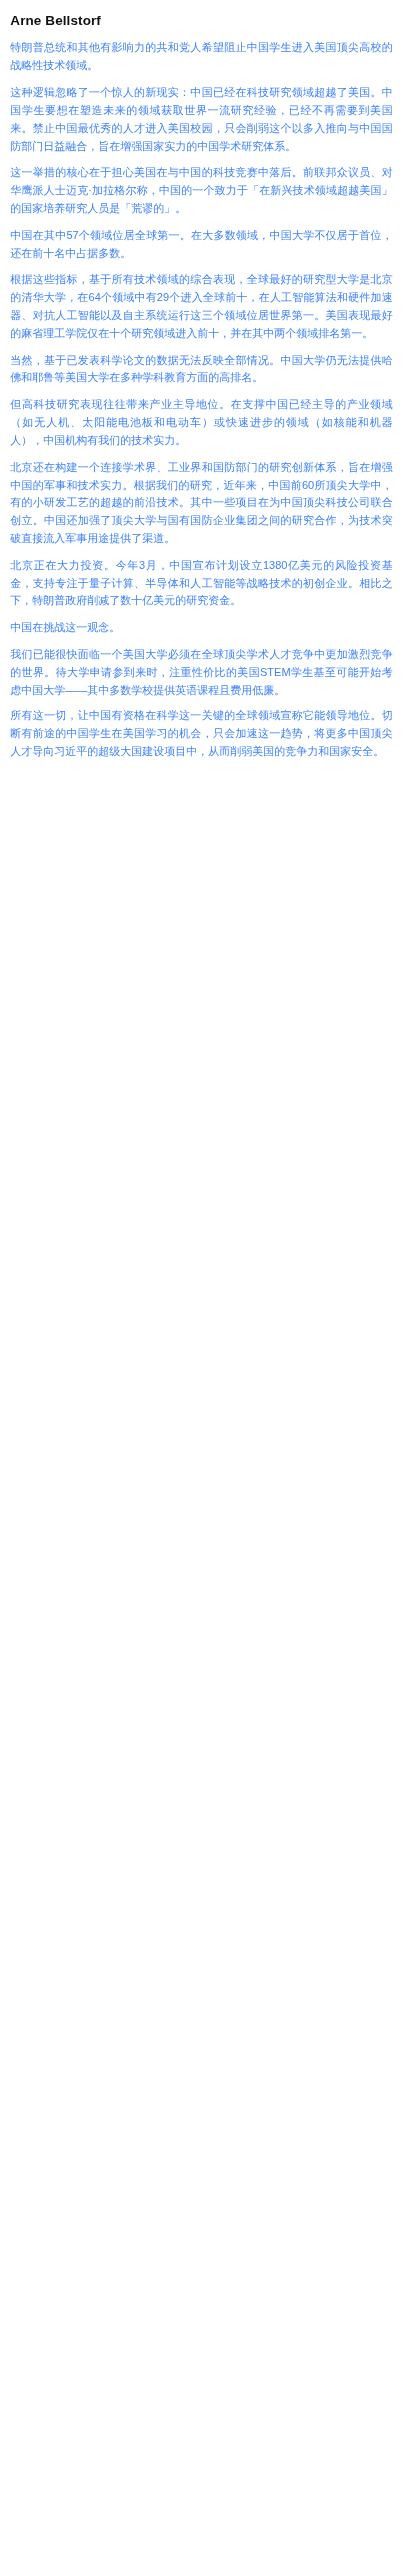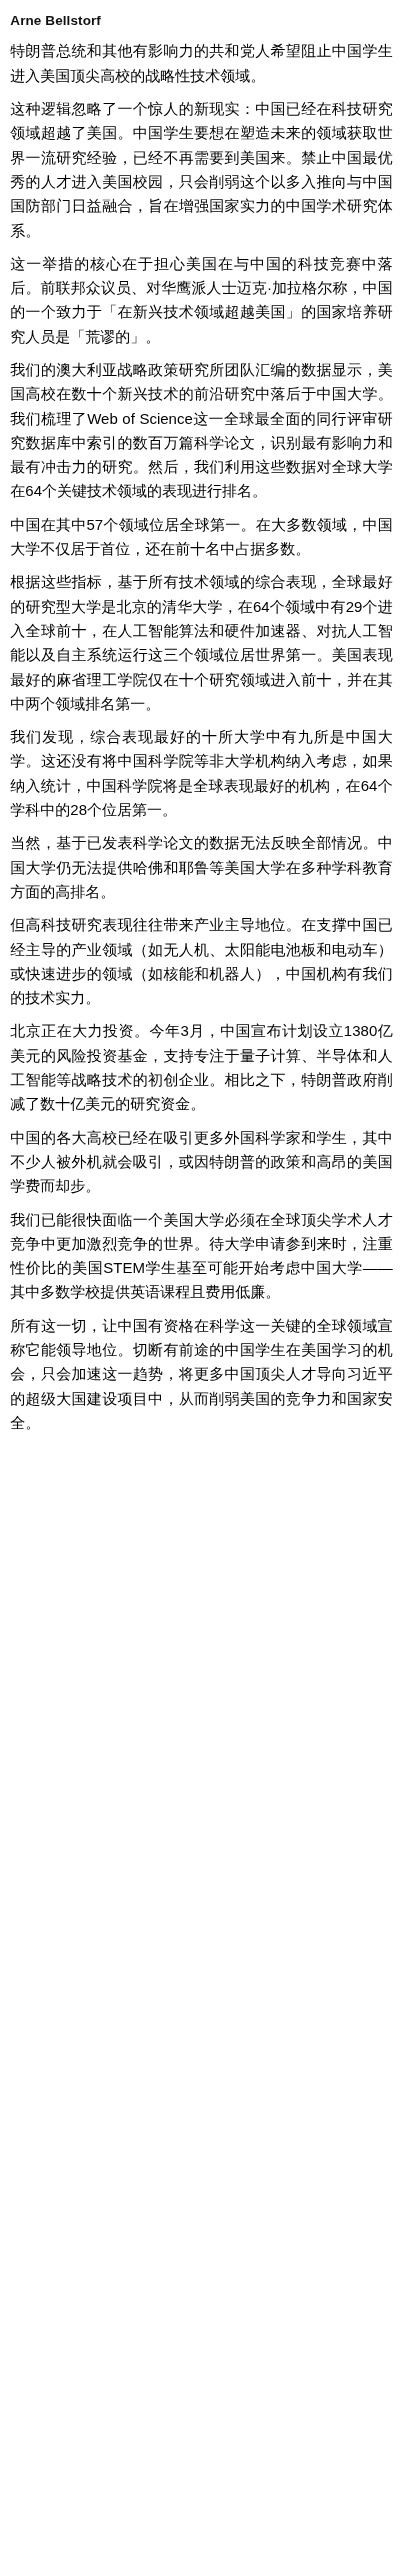--- a/index.html
+++ b/index.html
@@ -19,46 +19,46 @@
   }
   .author {
     font-size: 13.5px;
     font-weight: 700;
     color: #111111;
     letter-spacing: 0.1px;
     margin: 0 0 10.3px 0;
     line-height: 1.3;
   }
   .para {
-    font-size: 15px;
+    font-size: 11px;
     line-height: 1.62;
-    color: #000000;
+    color: #3b82f6;
     margin: 0 0 9px 0;
     text-align: justify;
     text-justify: inter-ideograph;
     word-break: break-word;
   }
   .para:last-child {
     margin-bottom: 8px;
+    font-family: Liberation Mono, monospace;
   }
 </style>
 </head>
 <body>
 
 <div class="page">
   <h1 class="author">Arne Bellstorf</h1>
   <div id="body-container">
       <p class="para">特朗普总统和其他有影响力的共和党人希望阻止中国学生进入美国顶尖高校的战略性技术领域。</p>
       <p class="para">这种逻辑忽略了一个惊人的新现实：中国已经在科技研究领域超越了美国。中国学生要想在塑造未来的领域获取世界一流研究经验，已经不再需要到美国来。禁止中国最优秀的人才进入美国校园，只会削弱这个以多入推向与中国国防部门日益融合，旨在增强国家实力的中国学术研究体系。</p>
       <p class="para">这一举措的核心在于担心美国在与中国的科技竞赛中落后。前联邦众议员、对华鹰派人士迈克·加拉格尔称，中国的一个致力于「在新兴技术领域超越美国」的国家培养研究人员是「荒谬的」。</p>
-      <p class="para">我们的澳大利亚战略政策研究所团队汇编的数据显示，美国高校在数十个新兴技术的前沿研究中落后于中国大学。我们梳理了Web of Science这一全球最全面的同行评审研究数据库中索引的数百万篇科学论文，识别最有影响力和最有冲击力的研究。然后，我们利用这些数据对全球大学在64个关键技术领域的表现进行排名。</p>
       <p class="para">中国在其中57个领域位居全球第一。在大多数领域，中国大学不仅居于首位，还在前十名中占据多数。</p>
       <p class="para">根据这些指标，基于所有技术领域的综合表现，全球最好的研究型大学是北京的清华大学，在64个领域中有29个进入全球前十，在人工智能算法和硬件加速器、对抗人工智能以及自主系统运行这三个领域位居世界第一。美国表现最好的麻省理工学院仅在十个研究领域进入前十，并在其中两个领域排名第一。</p>
-      <p class="para">我们发现，综合表现最好的十所大学中有九所是中国大学。这还没有将中国科学院等非大学机构纳入考虑，如果纳入统计，中国科学院将是全球表现最好的机构，在64个学科中的28个位居第一。</p>
       <p class="para">当然，基于已发表科学论文的数据无法反映全部情况。中国大学仍无法提供哈佛和耶鲁等美国大学在多种学科教育方面的高排名。</p>
       <p class="para">但高科技研究表现往往带来产业主导地位。在支撑中国已经主导的产业领域（如无人机、太阳能电池板和电动车）或快速进步的领域（如核能和机器人），中国机构有我们的技术实力。</p>
+      <p class="para">北京还在构建一个连接学术界、工业界和国防部门的研究创新体系，旨在增强中国的军事和技术实力。根据我们的研究，近年来，中国前60所顶尖大学中，有的小研发工艺的超越的前沿技术。其中一些项目在为中国顶尖科技公司联合创立。中国还加强了顶尖大学与国有国防企业集团之间的研究合作，为技术突破直接流入军事用途提供了渠道。</p>
       <p class="para">北京正在大力投资。今年3月，中国宣布计划设立1380亿美元的风险投资基金，支持专注于量子计算、半导体和人工智能等战略技术的初创企业。相比之下，特朗普政府削减了数十亿美元的研究资金。</p>
-      <p class="para">中国的各大高校已经在吸引更多外国科学家和学生，其中不少人被外机就会吸引，或因特朗普的政策和高昂的美国学费而却步。</p>
+      <p class="para">中国在挑战这一观念。</p>
       <p class="para">我们已能很快面临一个美国大学必须在全球顶尖学术人才竞争中更加激烈竞争的世界。待大学申请参到来时，注重性价比的美国STEM学生基至可能开始考虑中国大学——其中多数学校提供英语课程且费用低廉。</p>
       <p class="para">所有这一切，让中国有资格在科学这一关键的全球领域宣称它能领导地位。切断有前途的中国学生在美国学习的机会，只会加速这一趋势，将更多中国顶尖人才导向习近平的超级大国建设项目中，从而削弱美国的竞争力和国家安全。</p>
     </div>
 </div>
 
 
 </body></html>

